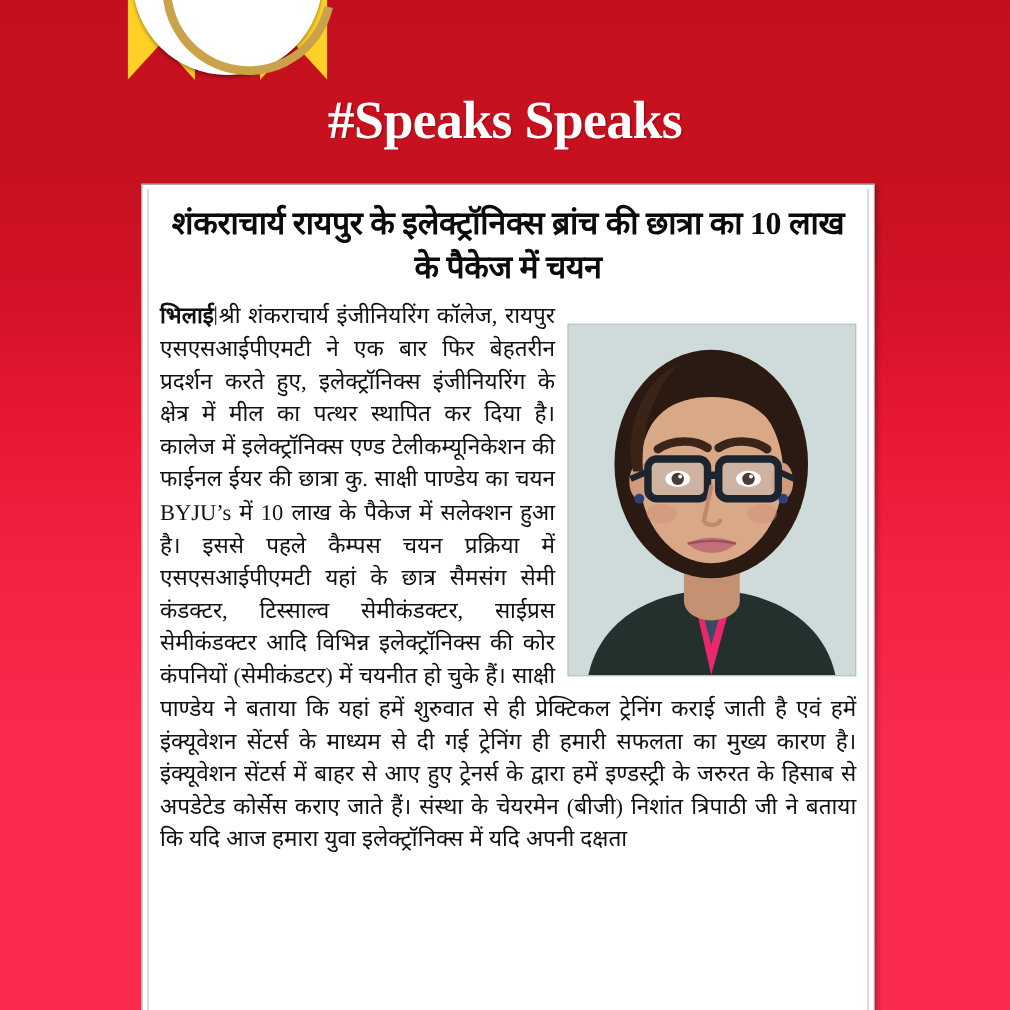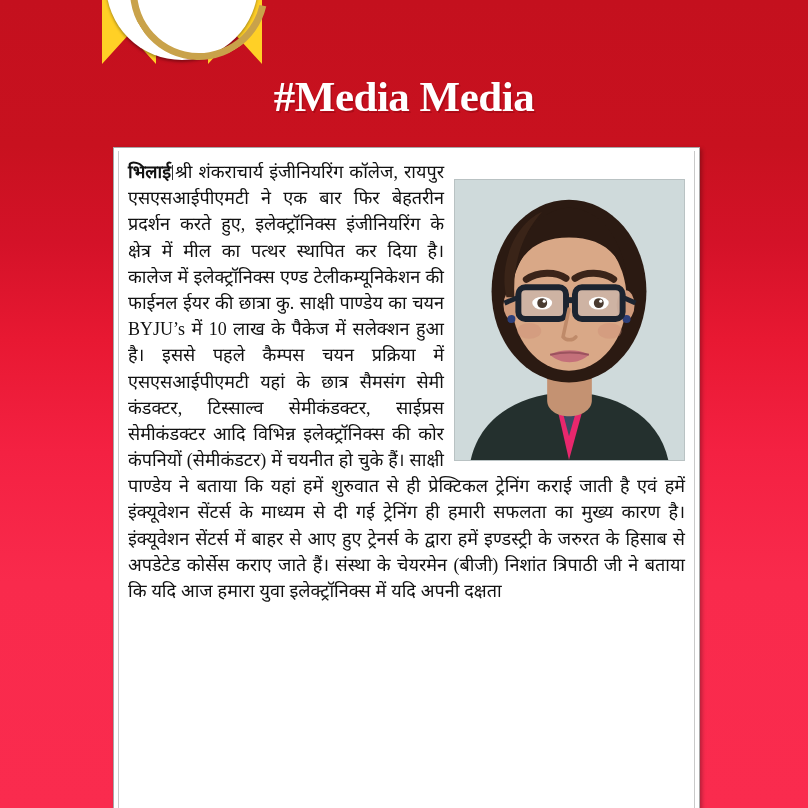--- a/index.html
+++ b/index.html
@@ -172,25 +172,26 @@
 <div id="poster">
 
   <div id="badge">
     <div class="ribbon-tail left"></div>
     <div class="ribbon-tail right"></div>
     <div class="badge-disc">
       <div class="badge-arc"></div>
     </div>
   </div>
 
-  <div id="media-speaks">#Media Media</div>
+  <div id="media-speaks">#Speaks Speaks</div>
 
   <div id="clipping">
     <div class="clip-inner">
 
+      <div class="headline">शंकराचार्य रायपुर के इलेक्ट्रॉनिक्स ब्रांच की छात्रा का 10 लाख के पैकेज में चयन</div>
 
       <div class="article">
 
         <div id="portrait">
           <svg viewBox="0 0 231 282" preserveAspectRatio="xMidYMid slice">
             <rect x="0" y="0" width="231" height="282" fill="#cfdadb"></rect>
 
             <path d="M16 282 C26 236 70 214 115 214 C160 214 205 236 215 282 Z" fill="#24302e"></path>
 
             <path d="M100 216 L115 282 L133 216 Z" fill="#e8276d"></path>

